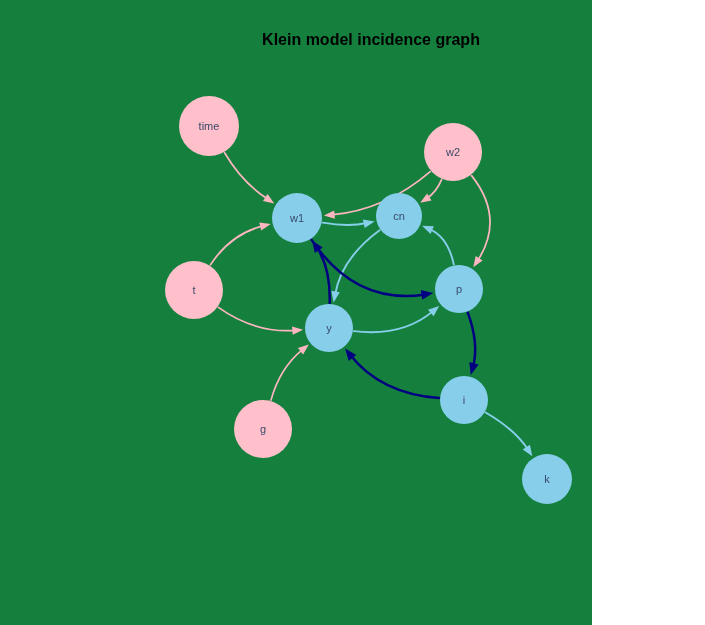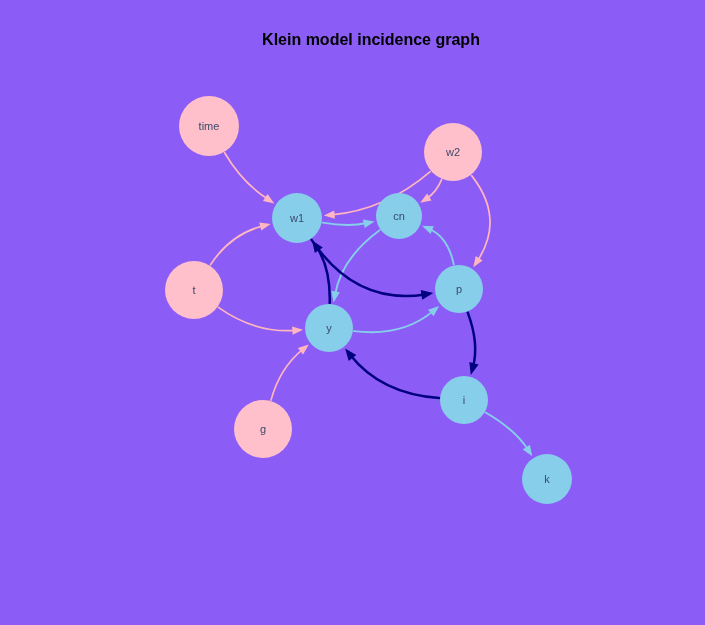--- a/index.html
+++ b/index.html
@@ -2,23 +2,23 @@
 <html><head>
 <meta charset="utf-8">
 <style>
   html, body {
     margin: 0;
     padding: 0;
     background: #ffffff;
   }
   #figure {
     position: relative;
-    width: 705px;
+    width: 592px;
     height: 625px;
-    background: #8b5cf6;
+    background: #15803d;
     font-family: "Liberation Sans", sans-serif;
     overflow: hidden;
     text-decoration: underline;
   }
   #graph-svg {
     display: block;
   }
   .chart-title {
     font-family: "Liberation Sans", sans-serif;
     font-size: 16px;

